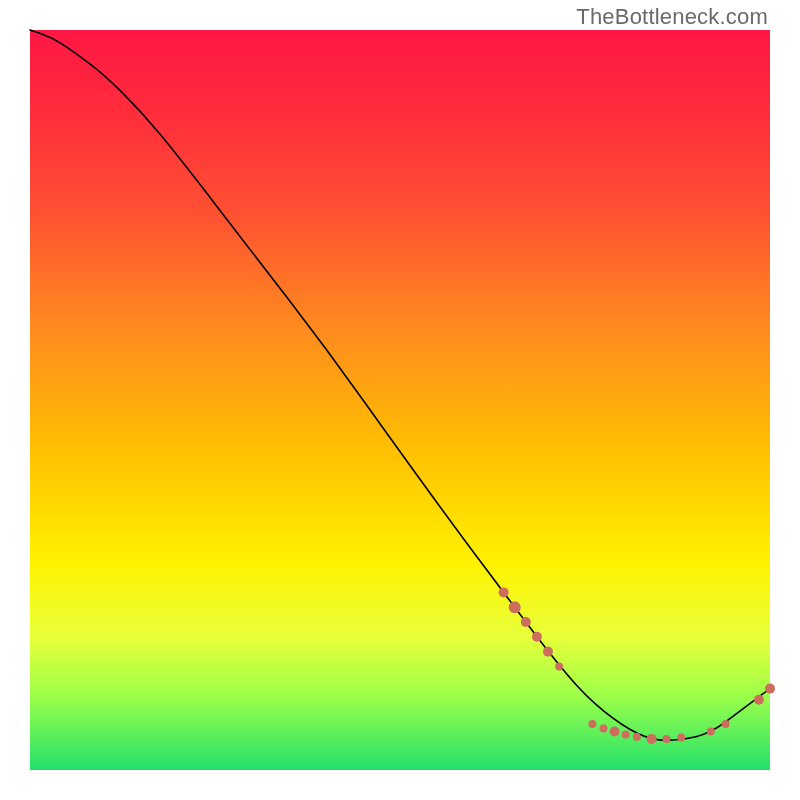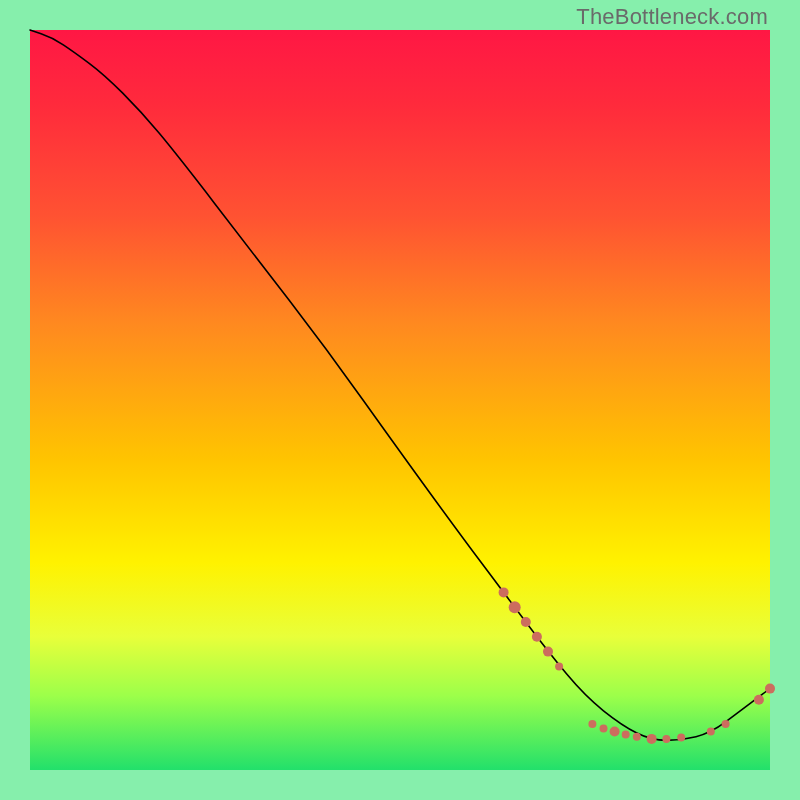--- a/index.html
+++ b/index.html
@@ -8,21 +8,21 @@
     width: 800px;
     height: 800px;
     background: #000;
     font-family: Arial, Helvetica, sans-serif;
     overflow: hidden;
   }
   .frame {
     position: relative;
     width: 800px;
     height: 800px;
-    background: #86efac;
+    background: #ffffff;
   }
   .plot {
     position: absolute;
     left: 30px;
     top: 30px;
     width: 740px;
     height: 740px;
     
     background: linear-gradient(
       to bottom,

